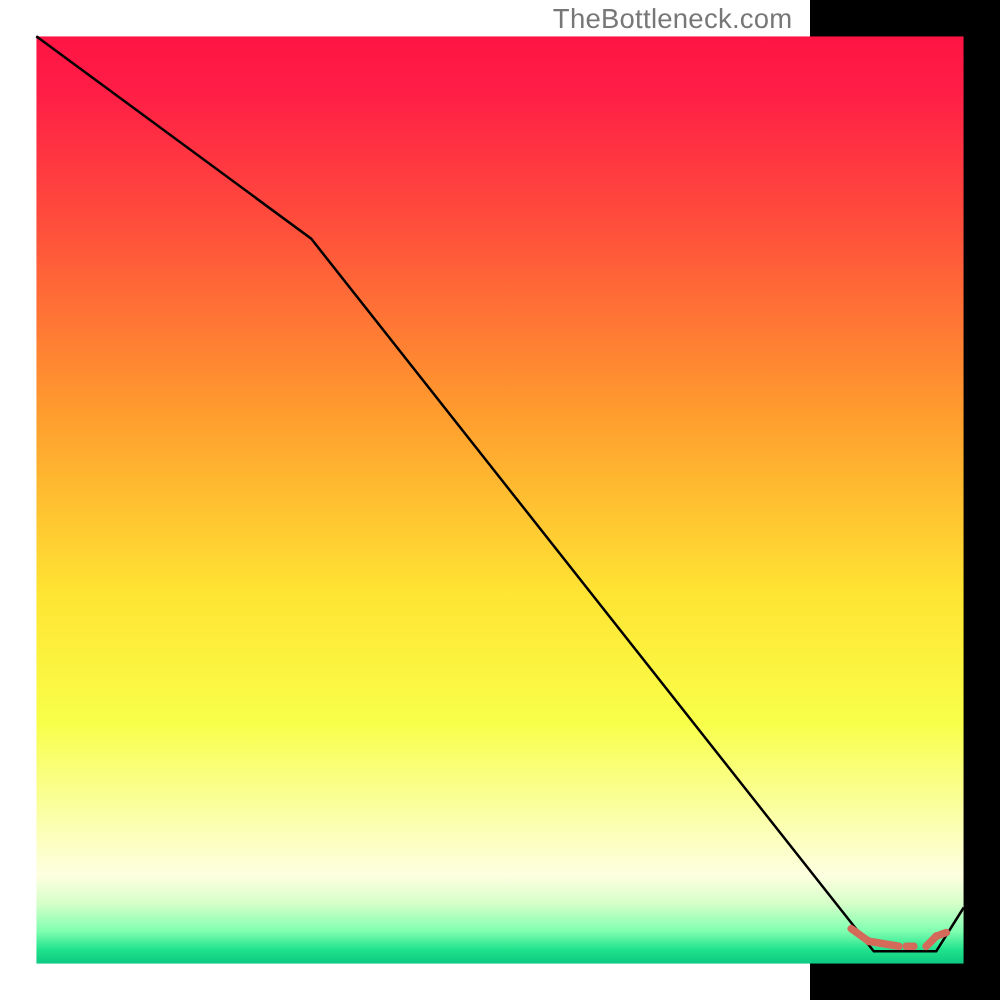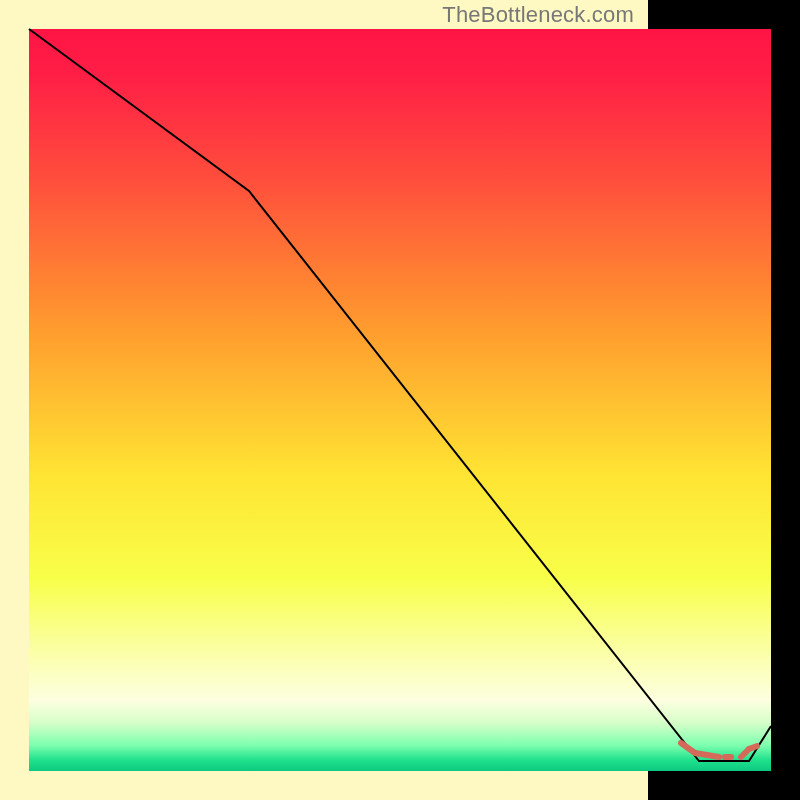--- a/index.html
+++ b/index.html
@@ -10,21 +10,21 @@
     background: #000;
     overflow: hidden;
     font-family: Arial, Helvetica, sans-serif;
   }
   .frame {
     position: absolute;
     left: 0;
     top: 0;
     width: 648px;
     height: 800px;
-    background: #fef9c3;
+    background: #ffffff;
   }
   .watermark {
     position: absolute;
     top: 2px;
     right: 14px;
     color: #777;
     font-size: 22px;
     letter-spacing: 0.2px;
     font-weight: 400;
   }

